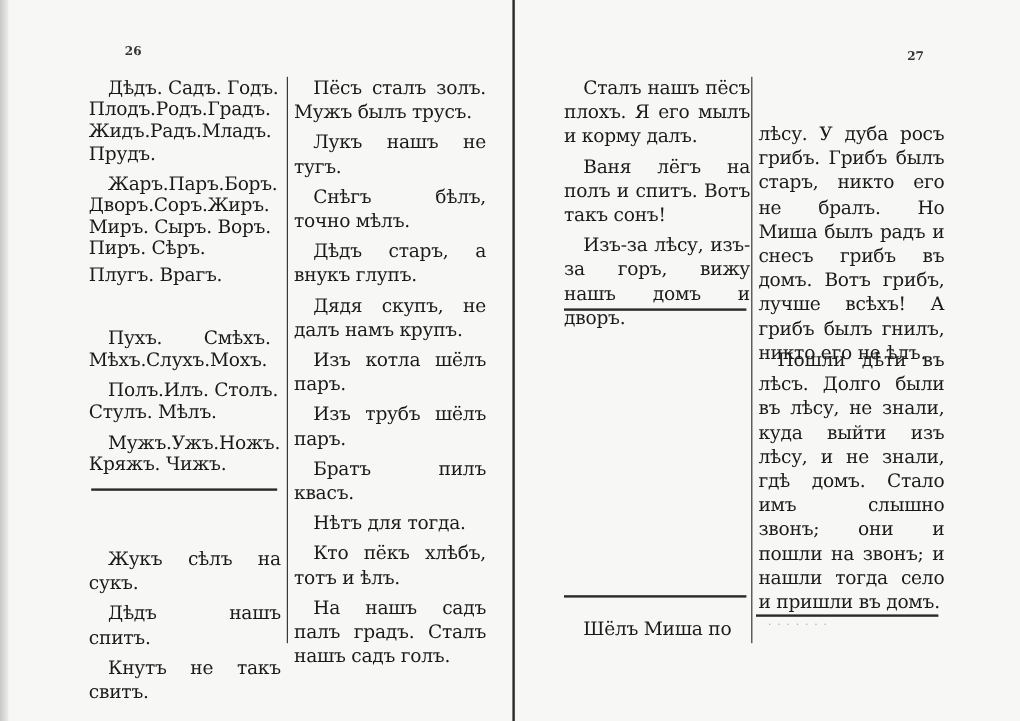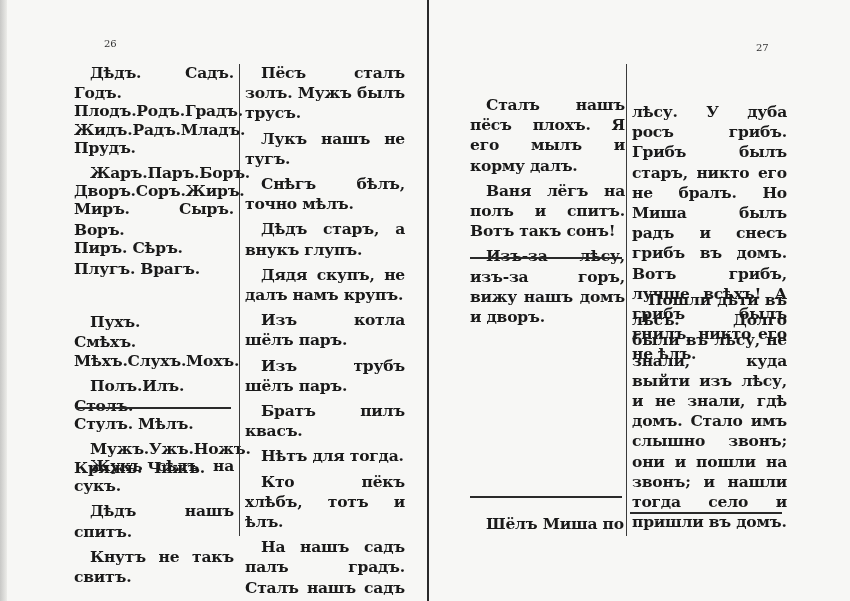--- a/index.html
+++ b/index.html
@@ -8,24 +8,24 @@
       background: #f6f6f4;
       font-family: "DejaVu Serif", "Liberation Serif", serif;
       color: #1a1a1a;
     }
     .page { position: absolute; top: 0; height: 601px; background: #f7f7f5; }
     .page-left { left: 0; width: 428px; }
     .page-right { left: 430px; width: 420px; }
     .edge-left { position: absolute; left: 0; top: 0; width: 7px; height: 601px;
       background: linear-gradient(to right, #c8c8c6, #ecece9); }
     .gutter { position: absolute; left: 427px; top: 0; width: 2px; height: 601px; background: #2a2a2a; }
-    .page-num { position: absolute; font-size: 10px; font-weight: normal; color: #333; }
+    .page-num { position: absolute; font-size: 10px; font-weight: bold; color: #333; }
     .col {
       position: absolute; font-size: 15.5px; line-height: 20.2px;
-      text-align: justify; font-weight: bold; letter-spacing: -0.2px;
+      text-align: justify; font-weight: normal; letter-spacing: -0.2px;
     }
     .col p { margin: 0 0 5px 0; text-indent: 16px; }
     .col p.noindent { text-indent: 0; margin-top: 39px; }
     .col p.tight { margin-bottom: 2px; }
     .rule-v { position: absolute; width: 1px; background: #3a3a3a; }
     .rule-h { position: absolute; height: 1.5px; background: #2a2a2a; }
     .faint { position: absolute; font-size: 9px; color: #b0b0b0; letter-spacing: 1px; }
   </style>
 </head>
 <body>
@@ -75,21 +75,21 @@
     <p>Кто пёкъ хлѣбъ, тотъ и ѣлъ.</p>
     <p>На нашъ садъ палъ градъ. Сталъ нашъ садъ голъ.</p>
   </div>
 </div>
 
 <div class="gutter"></div>
 
 <div class="page page-right">
   <div class="page-num" style="left:326px; top:42px;">27</div>
 
-  <div class="col" style="left:40px; top:63px; width:155px;margin-top:32px;">
+  <div class="col" style="left:40px; top:63px; width:155px;">
     <p>Сталъ нашъ пёсъ плохъ. Я его мылъ и корму далъ.</p>
     <p>Ваня лёгъ на полъ и спитъ. Вотъ такъ сонъ!</p>
     <p>Изъ-за лѣсу, изъ-за горъ, вижу нашъ домъ и дворъ.</p>
   </div>
 
   <div class="rule-h" style="left:40px; top:257px; width:152px;"></div>
 
 
   <div class="rule-h" style="left:40px; top:496px; width:152px;"></div>
 

